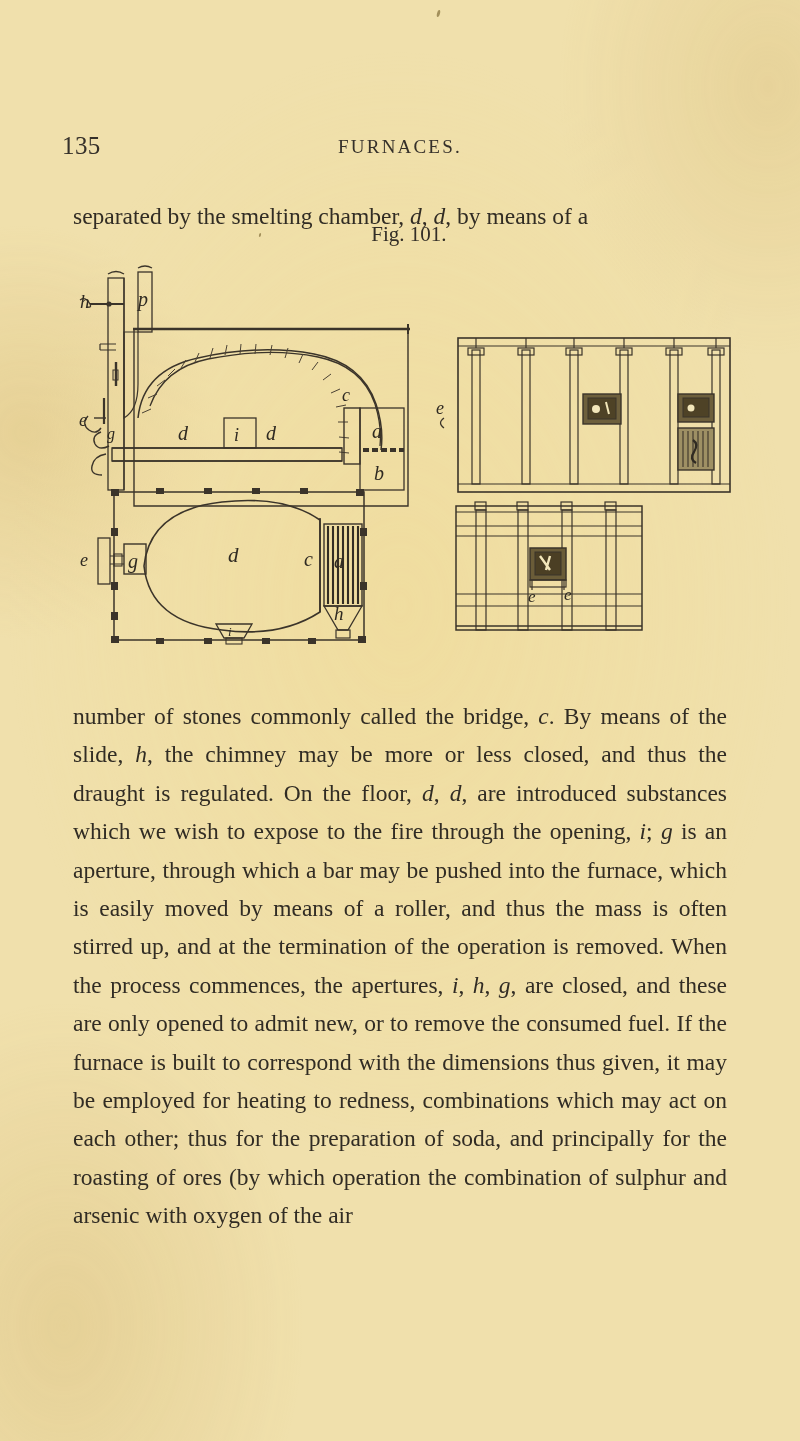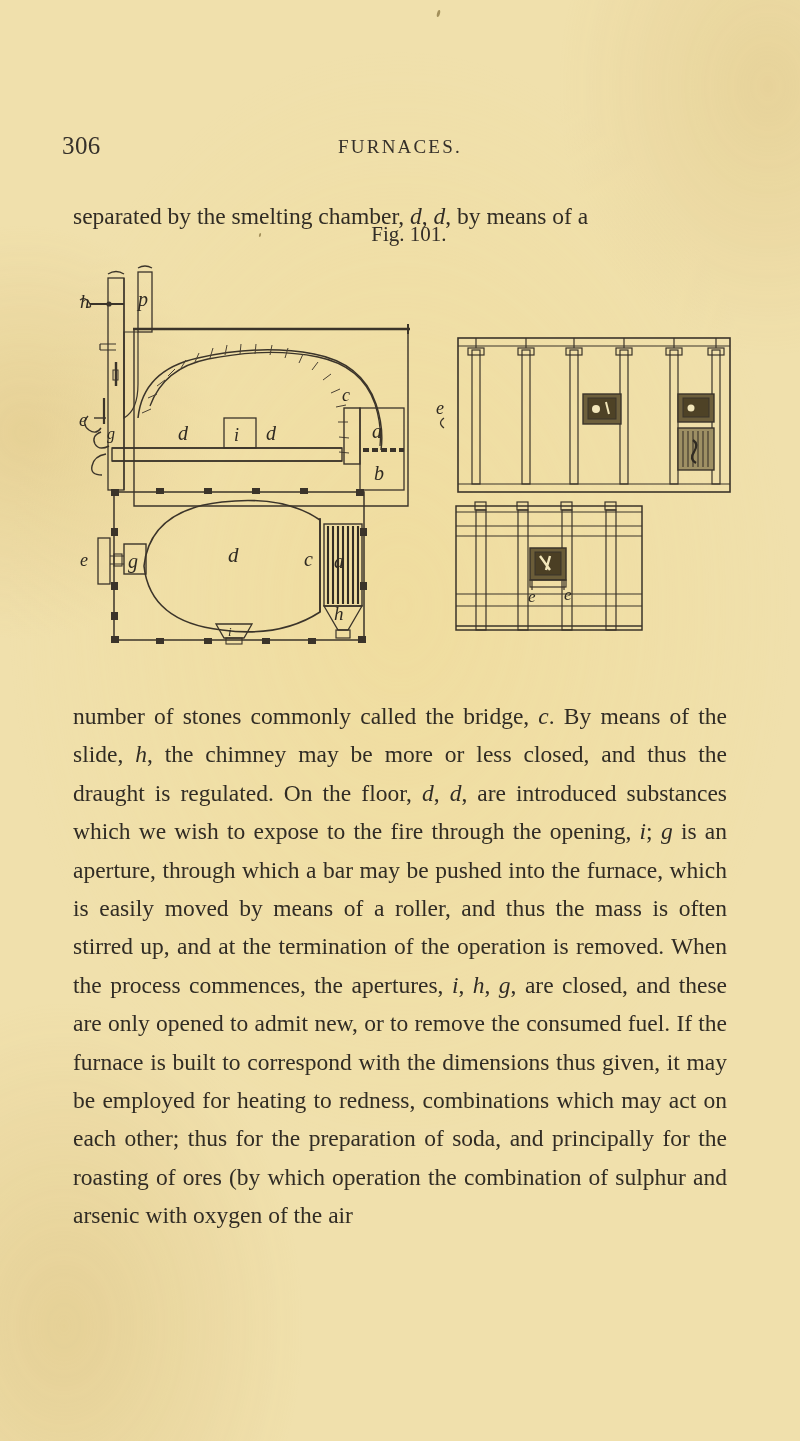--- a/index.html
+++ b/index.html
@@ -102,21 +102,21 @@
 </head>
 <body>
 
 <div class="page">
 
   <div class="paper-grain"></div>
   <div class="speck" style="left:437px; top:10px;"></div>
   <div class="speck" style="left:259px; top:233px; width:2px; height:4px;"></div>
 
   <div class="runhead">
-    <div class="folio">306</div>
+    <div class="folio">135</div>
     <div class="head-title">FURNACES.</div>
   </div>
 
   <div class="textblock lead">
     <p><span>separated by the smelting chamber, </span><i>d</i><span>, </span><i>d</i><span>, by means of a</span></p>
   </div>
 
   <div class="figcaption">Fig. 101.</div>
 
   <div class="figure-area">

